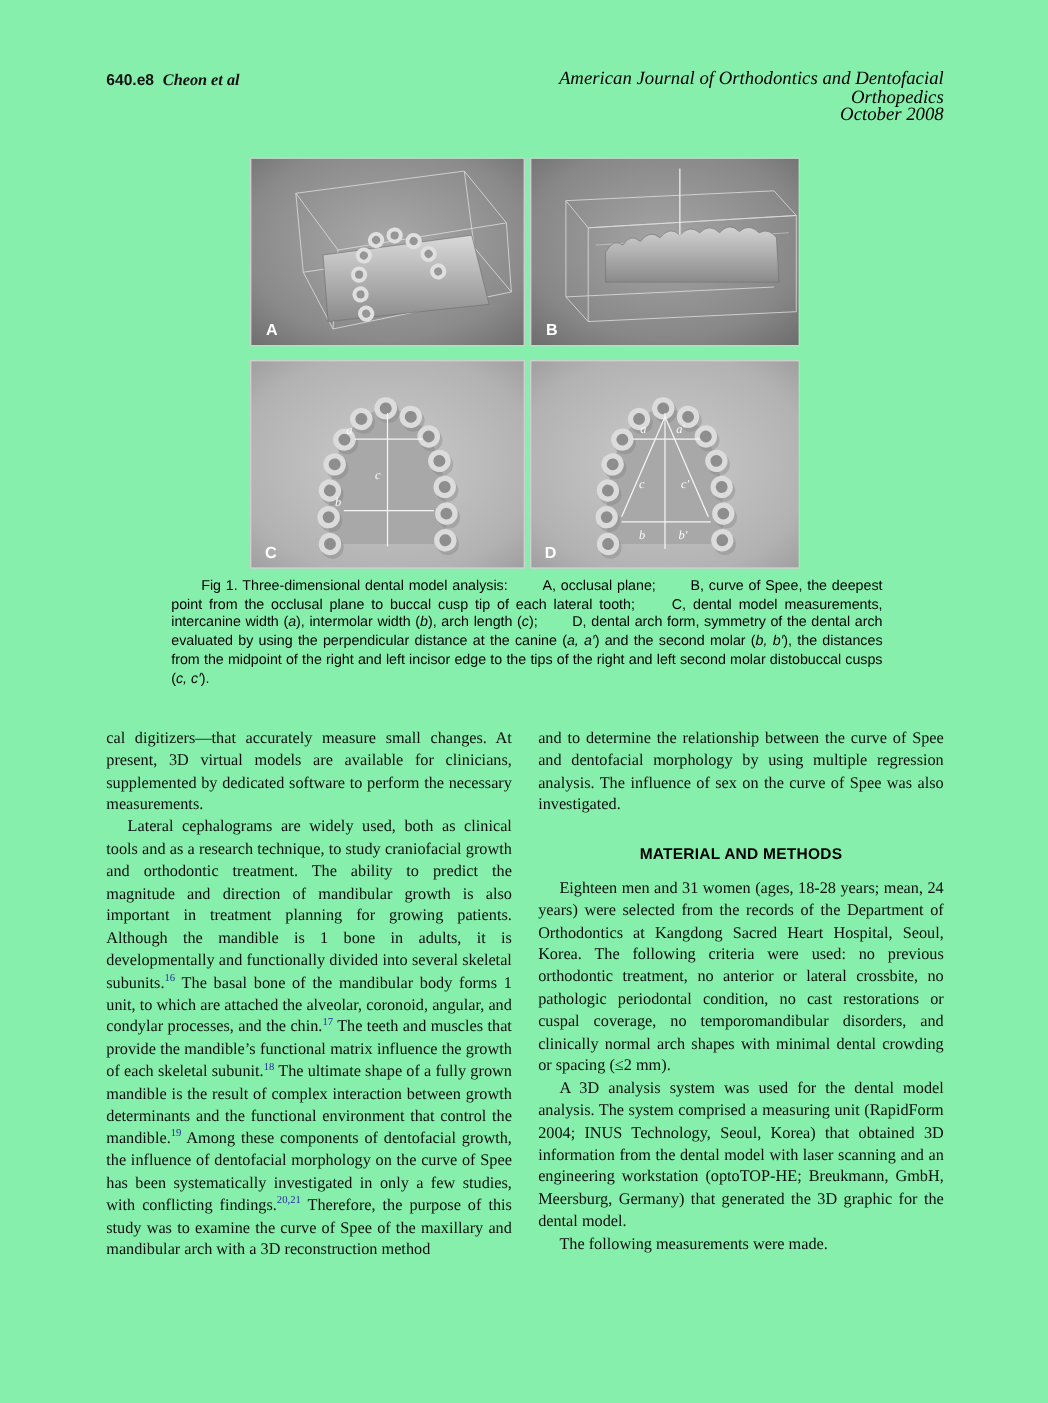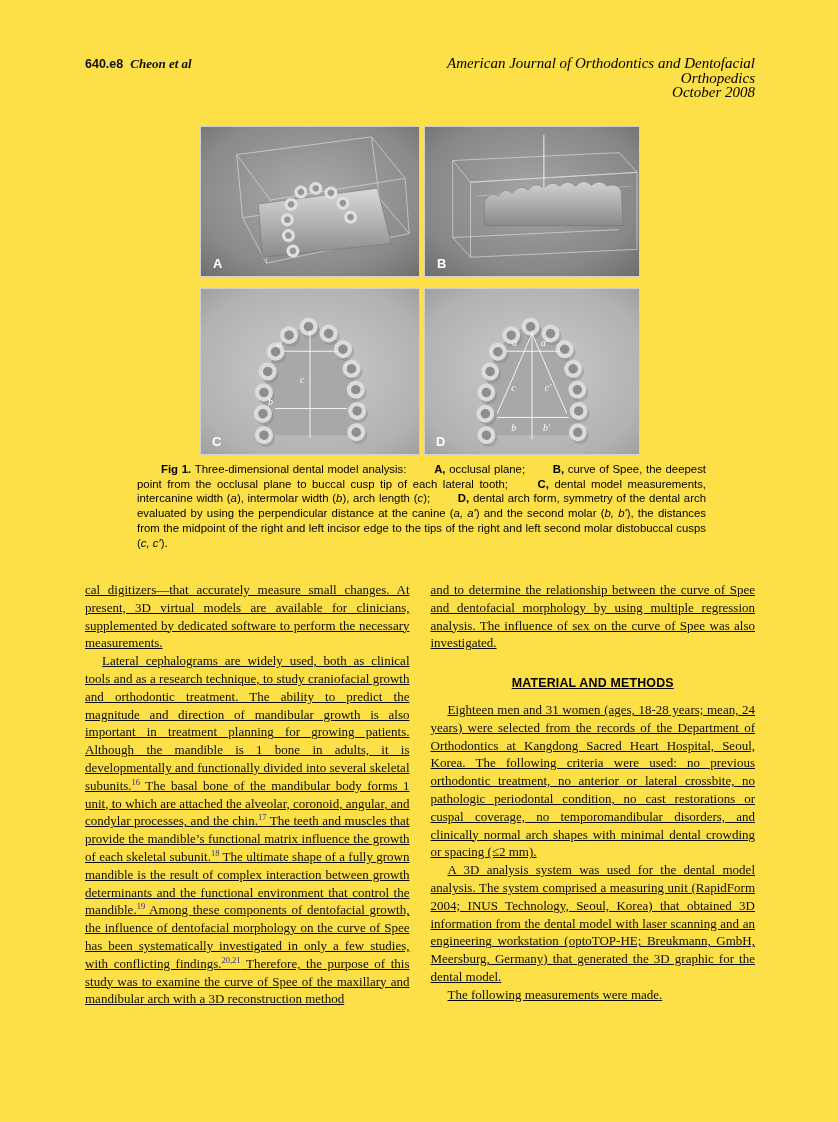--- a/index.html
+++ b/index.html
@@ -1,37 +1,37 @@
 <!DOCTYPE html>
 <html><head>
 <meta charset="utf-8">
 <style>
   html,body{margin:0;padding:0;background:#fff;}
-  .page{position:relative;width:838px;height:1122px;background:#fde047;font-family:"Liberation Serif",serif;color:#111;overflow:hidden;}
+  .page{position:relative;width:838px;height:1122px;background:#86efac;font-family:"Liberation Serif",serif;color:#111;overflow:hidden;}
 
   
   .rh-left{position:absolute;left:85px;top:56px;font-size:13px;white-space:nowrap;}
   .pgnum{font-weight:bold;font-family:"Liberation Sans",sans-serif;font-size:12.5px;}
   .authors{font-style:italic;font-weight:bold;margin-left:7px;}
   .rh-right{position:absolute;left:425px;width:330px;top:56px;text-align:right;font-style:italic;font-size:15px;line-height:14.5px;color:#000;}
 
   
   .fig{position:absolute;left:200px;top:126px;width:440px;margin:0;padding:0;}
   .fig-grid{display:grid;grid-template-columns:220px 216px;grid-template-rows:151px 167px;gap:11px 4px;}
   .panel{position:relative;border:1px solid #cfcfcf;box-sizing:border-box;}
   .panel svg{display:block;width:100%;height:100%;}
 
   
   .caption{position:absolute;left:137px;top:462px;width:569px;font-family:"Liberation Sans",sans-serif;font-size:11.4px;line-height:14.7px;text-align:justify;color:#000;}
-  .seg-b{font-weight:bold;padding-left:24px;}
+  .seg-b{font-weight:normal;padding-left:24px;}
   .seg-i{font-style:italic;}
 
   
   .columns{position:absolute;left:85px;top:581px;width:670px;display:flex;gap:21px;}
-  .col{width:325px;font-size:13px;line-height:17.8px;text-align:justify;color:#0d0d0d;text-decoration:underline;}
+  .col{width:325px;font-size:13px;line-height:17.8px;text-align:justify;color:#0d0d0d;}
   .col p{margin:0;}
   p.indent{text-indent:17px;}
   sup.seg-sup{font-size:8.5px;line-height:0;color:#2b2ba0;cursor:pointer;}
   .section-heading{font-family:"Liberation Sans",sans-serif;font-weight:bold;font-size:12.4px;margin:23px 0 8px 0;text-align:center;letter-spacing:0.2px;color:#000;}
 </style>
 </head>
 <body>
 
 <div class="page">
 

